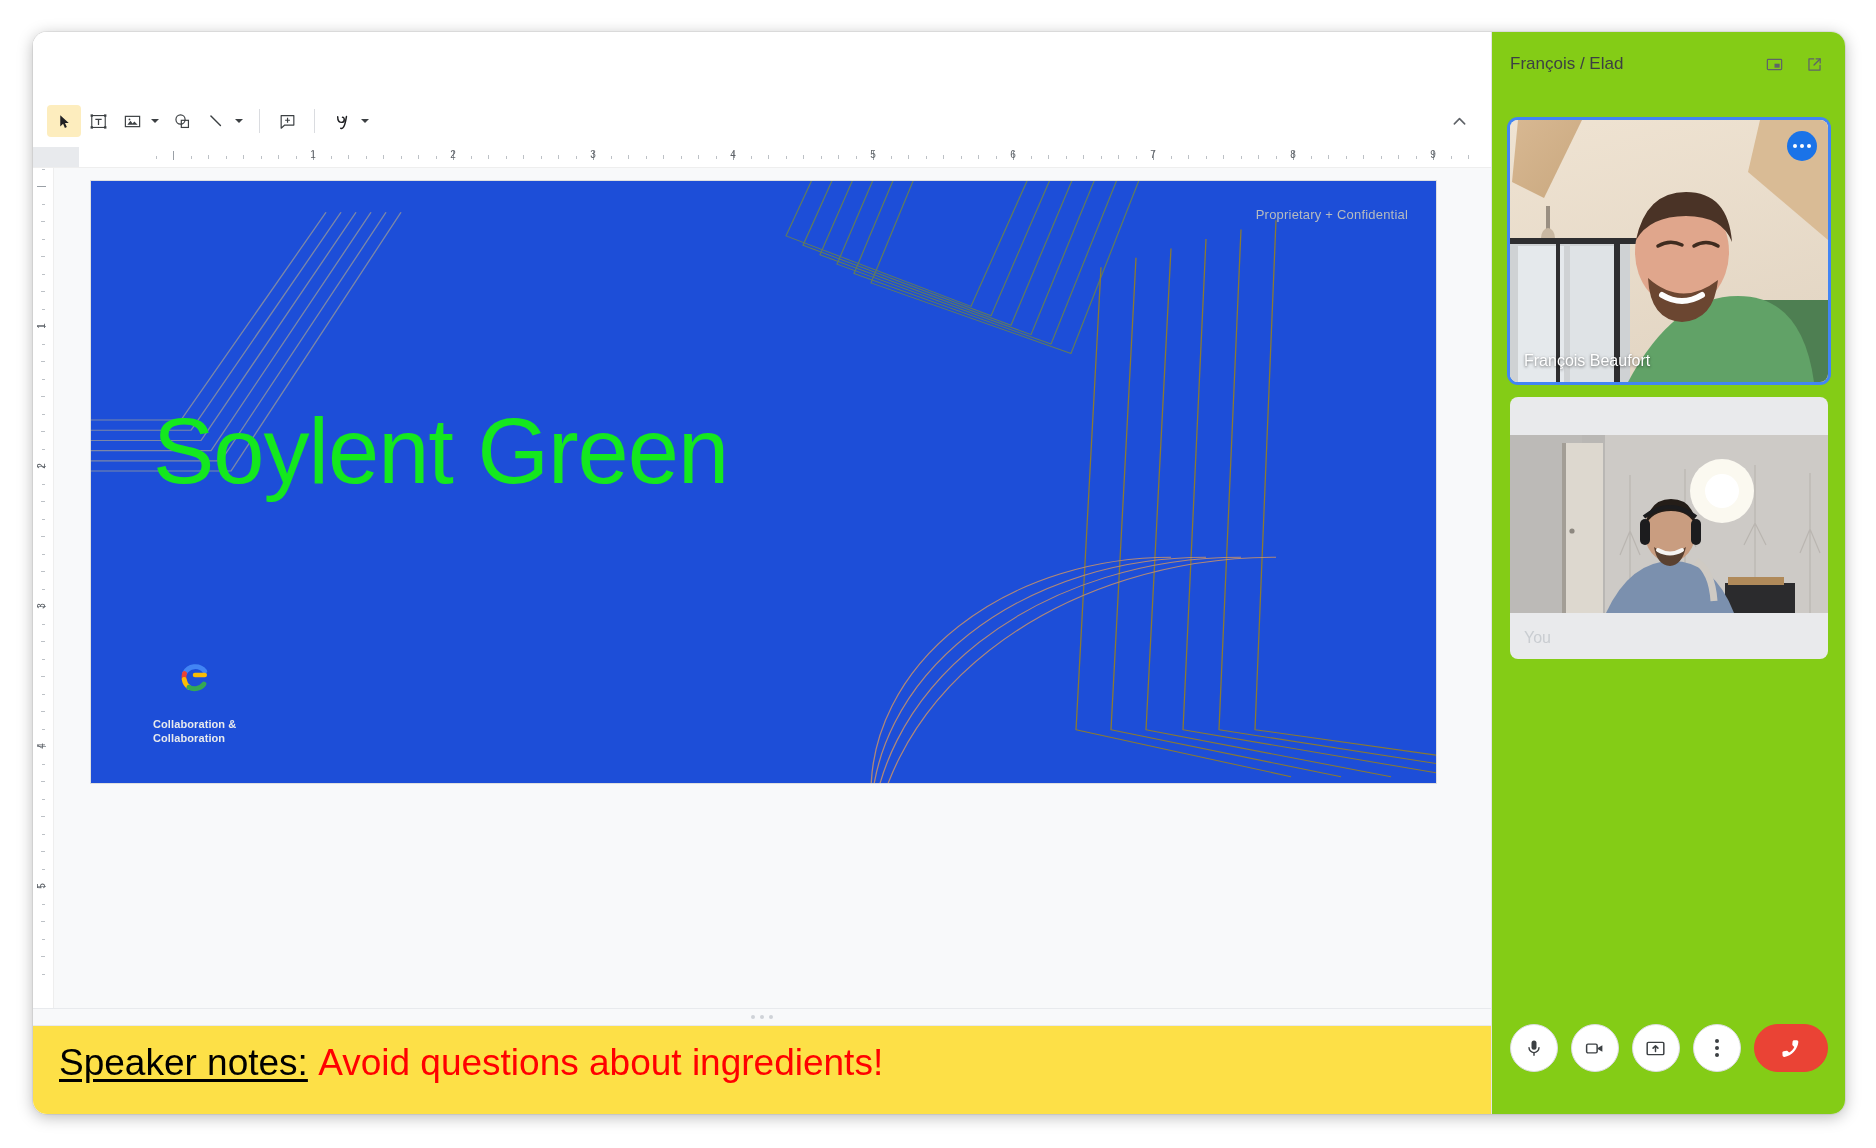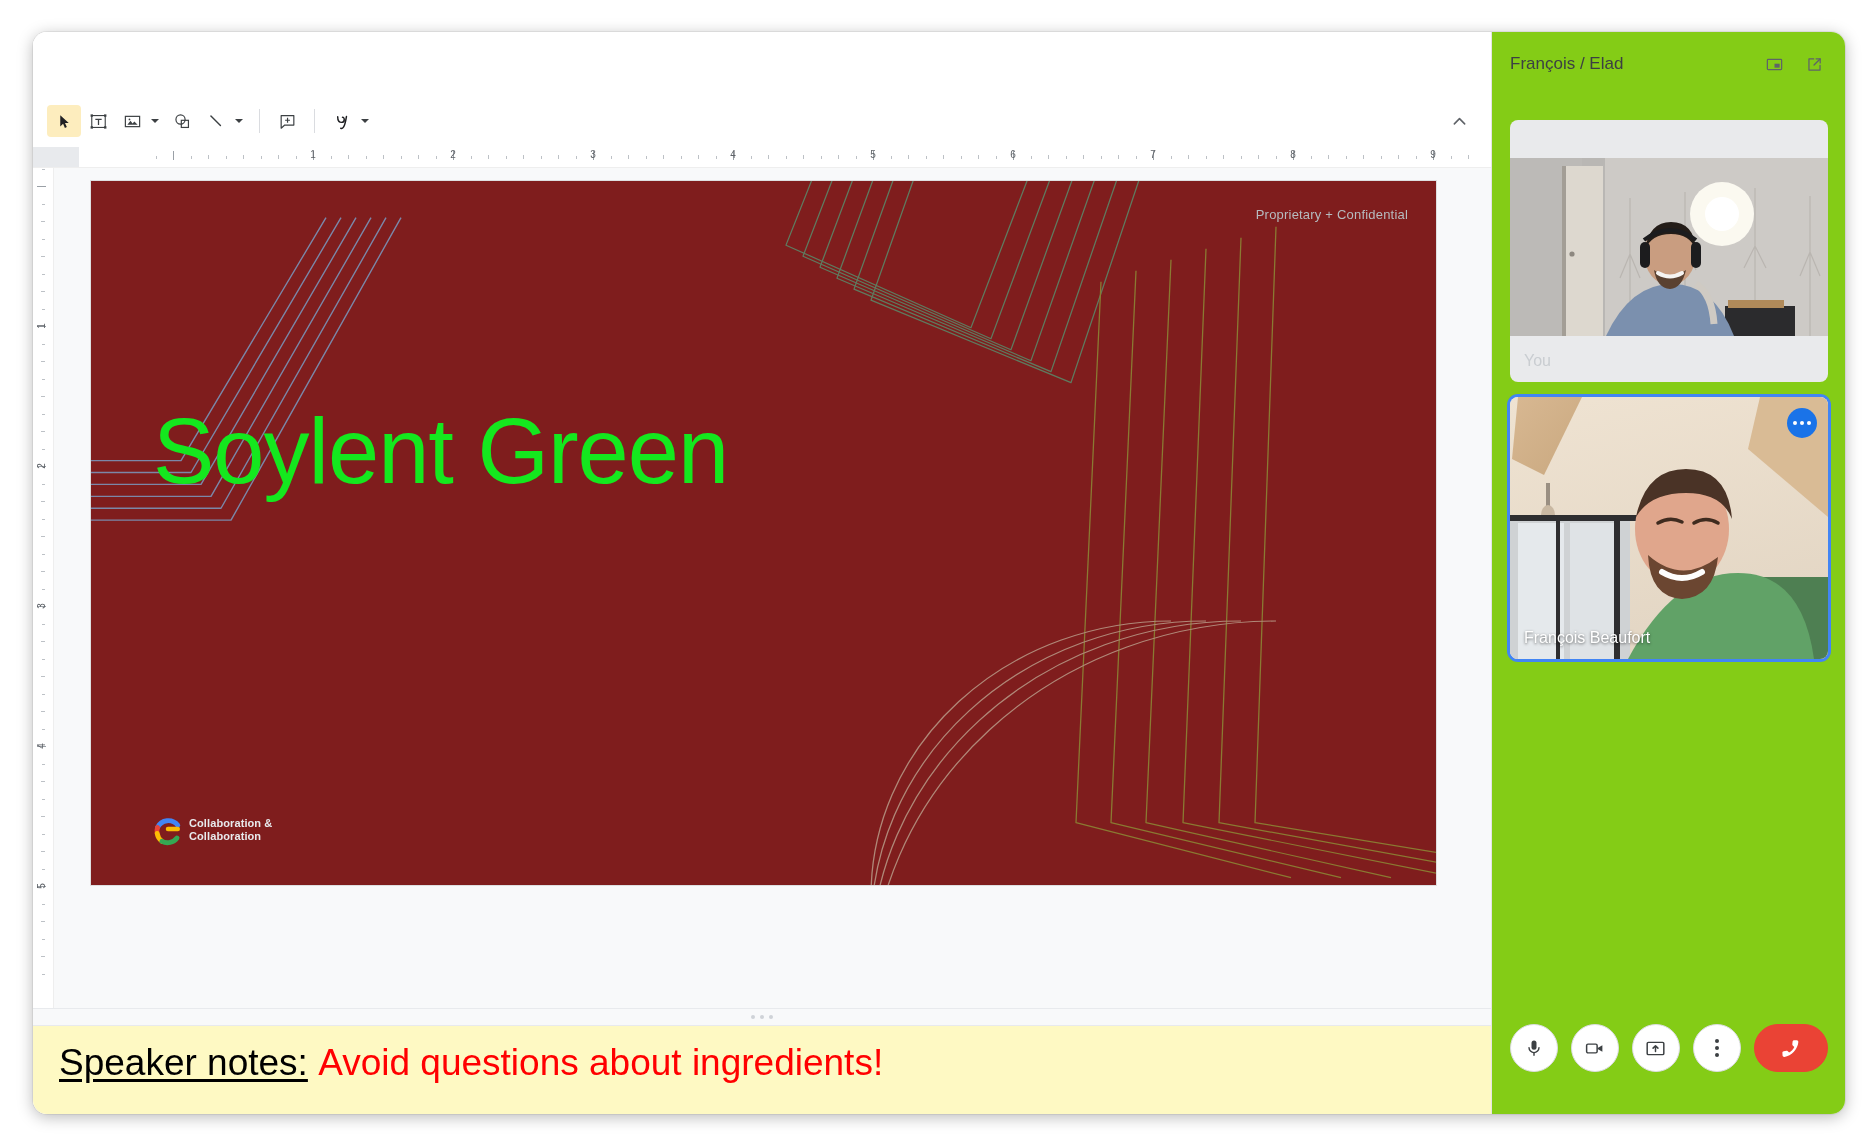--- a/index.html
+++ b/index.html
@@ -173,22 +173,22 @@
     background: #f8f9fa;
     overflow: hidden;
   }
 
   
   .slide {
     position: absolute;
     left: 37px;
     top: 13px;
     width: 1345px;
-    height: 704px;
-    background: #7f1d1d;
+    height: 602px;
+    background: #1d4ed8;
     overflow: hidden;
     box-shadow: 0 0 0 1px rgba(0,0,0,0.1);
   }
   .slide-deco {
     position: absolute;
     left: 0; top: 0; width: 100%; height: 100%;
     pointer-events: none;
   }
   .slide-confidential {
     position: absolute;
@@ -207,21 +207,23 @@
     line-height: 1.28;
     font-weight: 400;
     color: #14e81e;
     letter-spacing: -1px;
   }
   .slide-logo {
     position: absolute;
     left: 62px;
     bottom: 38px;
     display: flex;
-    gap: 6px;
+    align-items: center;
+    gap: 25px;
+    flex-direction: column;
   }
   .slide-logo .gmark { width: 30px; height: 30px; flex: none; }
   .slide-logo .ltext {
     font-size: 11px;
     line-height: 1.22;
     color: #e8eaed;
     font-weight: 700;
     letter-spacing: 0.1px;
   }
 
@@ -238,21 +240,21 @@
     gap: 5px;
     cursor: row-resize;
   }
   .splitter i {
     width: 4px; height: 4px; border-radius: 50%;
     background: #cfd3d7; display: block;
   }
   .notes {
     flex: none;
     height: 88px;
-    background: #fef9c3;
+    background: #fde047;
     padding: 16px 26px 0 26px;
     box-sizing: border-box;
     overflow: hidden;
   }
   .notes-line {
     font-size: 37px;
     line-height: 1.15;
     white-space: nowrap;
     font-family: "Liberation Sans", sans-serif;
   }
@@ -700,51 +702,20 @@
           <svg width="19" height="19" viewBox="0 0 24 24">
             <path d="M19 13v6H5V5h6" fill="none" stroke="#5f6368" stroke-width="1.6" stroke-linecap="round" stroke-linejoin="round"></path>
             <path d="M14 4.8h5.2V10" fill="none" stroke="#5f6368" stroke-width="1.6" stroke-linecap="round" stroke-linejoin="round"></path>
             <path d="M19 5 L11.4 12.6" fill="none" stroke="#5f6368" stroke-width="1.6" stroke-linecap="round"></path>
           </svg>
         </div>
       </div>
 
       <div class="meet-tiles">
 
-        <div class="tile">
-          <svg class="tile-video letterbox" viewBox="0 0 318 178" preserveAspectRatio="xMidYMid slice">
-            <rect width="318" height="178" fill="#b9b7b4"></rect>
-            <rect x="0" y="0" width="72" height="178" fill="#bcbab7"></rect>
-            <rect x="55" y="8" width="38" height="170" fill="#ddd8cf"></rect>
-            <rect x="52" y="8" width="4" height="170" fill="#a39e96"></rect>
-            <circle cx="62" cy="96" r="2.6" fill="#8d8880"></circle>
-            <rect x="95" y="0" width="223" height="178" fill="#cdcac6"></rect>
-            <g stroke="#bab6b1" stroke-width="1.2" fill="none">
-              <path d="M120 178 L120 40 M130 120 L120 96 M110 120 L120 96"></path>
-              <path d="M175 178 L175 34 M186 112 L175 90 M164 112 L175 90"></path>
-              <path d="M245 178 L245 30 M256 110 L245 88 M234 110 L245 88"></path>
-              <path d="M300 178 L300 38 M310 118 L300 94 M290 118 L300 94"></path>
-            </g>
-            <circle cx="212" cy="56" r="32" fill="#fdfbf2" opacity="0.95"></circle>
-            <circle cx="212" cy="56" r="17" fill="#ffffff"></circle>
-            <rect x="215" y="148" width="70" height="30" fill="#2b2b2d"></rect>
-            <rect x="218" y="142" width="56" height="8" fill="#b08a5a"></rect>
-            <path d="M96 178 q24 -52 66 -52 q42 0 62 52 z" fill="#7b90ae"></path>
-            <ellipse cx="160" cy="96" rx="26" ry="31" fill="#c99d80"></ellipse>
-            <path d="M135 92 q4 -28 26 -28 q23 0 25 28 q-6 -16 -25 -16 q-20 0 -26 16z" fill="#241d18"></path>
-            <rect x="130" y="84" width="10" height="26" rx="5" fill="#1c1c1e"></rect>
-            <rect x="181" y="84" width="10" height="26" rx="5" fill="#1c1c1e"></rect>
-            <path d="M134 82 q26 -20 52 0" stroke="#1c1c1e" stroke-width="4" fill="none"></path>
-            <path d="M144 112 q16 12 32 0 q-4 18 -16 19 q-13 -1 -16 -19z" fill="#5a4131"></path>
-            <path d="M148 115 q12 7 24 0" stroke="#f6f4f2" stroke-width="4" fill="none" stroke-linecap="round"></path>
-            <path d="M186 126 q16 10 18 40" stroke="#cfcac3" stroke-width="7" fill="none"></path>
-          </svg>
-          <div class="tile-name muted">You</div>
-        </div>
-
         <div class="tile selected">
           <svg class="tile-video" viewBox="0 0 318 262" preserveAspectRatio="xMidYMid slice">
             <defs>
               <linearGradient id="wall1" x1="0" y1="0" x2="0.3" y2="1">
                 <stop offset="0" stop-color="#efe3d2"></stop>
                 <stop offset="1" stop-color="#e3d6c4"></stop>
               </linearGradient>
               <linearGradient id="beam1" x1="0" y1="0" x2="1" y2="1">
                 <stop offset="0" stop-color="#d8b892"></stop>
                 <stop offset="1" stop-color="#c9a87f"></stop>
@@ -770,20 +741,51 @@
             <path d="M184 126 q12 -7 24 0" stroke="#3f2b1f" stroke-width="3.5" fill="none" stroke-linecap="round"></path>
             <path d="M152 175 q20 12 40 0" stroke="#fdfdfd" stroke-width="6" fill="none" stroke-linecap="round"></path>
           </svg>
           <div class="tile-more">
             <i></i>
             <i></i>
             <i></i>
           </div>
           <div class="tile-name">François Beaufort</div>
         </div>
+
+        <div class="tile">
+          <svg class="tile-video letterbox" viewBox="0 0 318 178" preserveAspectRatio="xMidYMid slice">
+            <rect width="318" height="178" fill="#b9b7b4"></rect>
+            <rect x="0" y="0" width="72" height="178" fill="#bcbab7"></rect>
+            <rect x="55" y="8" width="38" height="170" fill="#ddd8cf"></rect>
+            <rect x="52" y="8" width="4" height="170" fill="#a39e96"></rect>
+            <circle cx="62" cy="96" r="2.6" fill="#8d8880"></circle>
+            <rect x="95" y="0" width="223" height="178" fill="#cdcac6"></rect>
+            <g stroke="#bab6b1" stroke-width="1.2" fill="none">
+              <path d="M120 178 L120 40 M130 120 L120 96 M110 120 L120 96"></path>
+              <path d="M175 178 L175 34 M186 112 L175 90 M164 112 L175 90"></path>
+              <path d="M245 178 L245 30 M256 110 L245 88 M234 110 L245 88"></path>
+              <path d="M300 178 L300 38 M310 118 L300 94 M290 118 L300 94"></path>
+            </g>
+            <circle cx="212" cy="56" r="32" fill="#fdfbf2" opacity="0.95"></circle>
+            <circle cx="212" cy="56" r="17" fill="#ffffff"></circle>
+            <rect x="215" y="148" width="70" height="30" fill="#2b2b2d"></rect>
+            <rect x="218" y="142" width="56" height="8" fill="#b08a5a"></rect>
+            <path d="M96 178 q24 -52 66 -52 q42 0 62 52 z" fill="#7b90ae"></path>
+            <ellipse cx="160" cy="96" rx="26" ry="31" fill="#c99d80"></ellipse>
+            <path d="M135 92 q4 -28 26 -28 q23 0 25 28 q-6 -16 -25 -16 q-20 0 -26 16z" fill="#241d18"></path>
+            <rect x="130" y="84" width="10" height="26" rx="5" fill="#1c1c1e"></rect>
+            <rect x="181" y="84" width="10" height="26" rx="5" fill="#1c1c1e"></rect>
+            <path d="M134 82 q26 -20 52 0" stroke="#1c1c1e" stroke-width="4" fill="none"></path>
+            <path d="M144 112 q16 12 32 0 q-4 18 -16 19 q-13 -1 -16 -19z" fill="#5a4131"></path>
+            <path d="M148 115 q12 7 24 0" stroke="#f6f4f2" stroke-width="4" fill="none" stroke-linecap="round"></path>
+            <path d="M186 126 q16 10 18 40" stroke="#cfcac3" stroke-width="7" fill="none"></path>
+          </svg>
+          <div class="tile-name muted">You</div>
+        </div>
       </div>
 
       <div class="meet-controls">
 
         <div class="ctrl">
           <svg width="20" height="20" viewBox="0 0 24 24">
             <rect x="9" y="3" width="6" height="11" rx="3" fill="#3c4043"></rect>
             <path d="M6 11.5a6 6 0 0 0 12 0" fill="none" stroke="#3c4043" stroke-width="1.7" stroke-linecap="round"></path>
             <path d="M12 17.5v3.2" stroke="#3c4043" stroke-width="1.7" stroke-linecap="round"></path>
           </svg>

